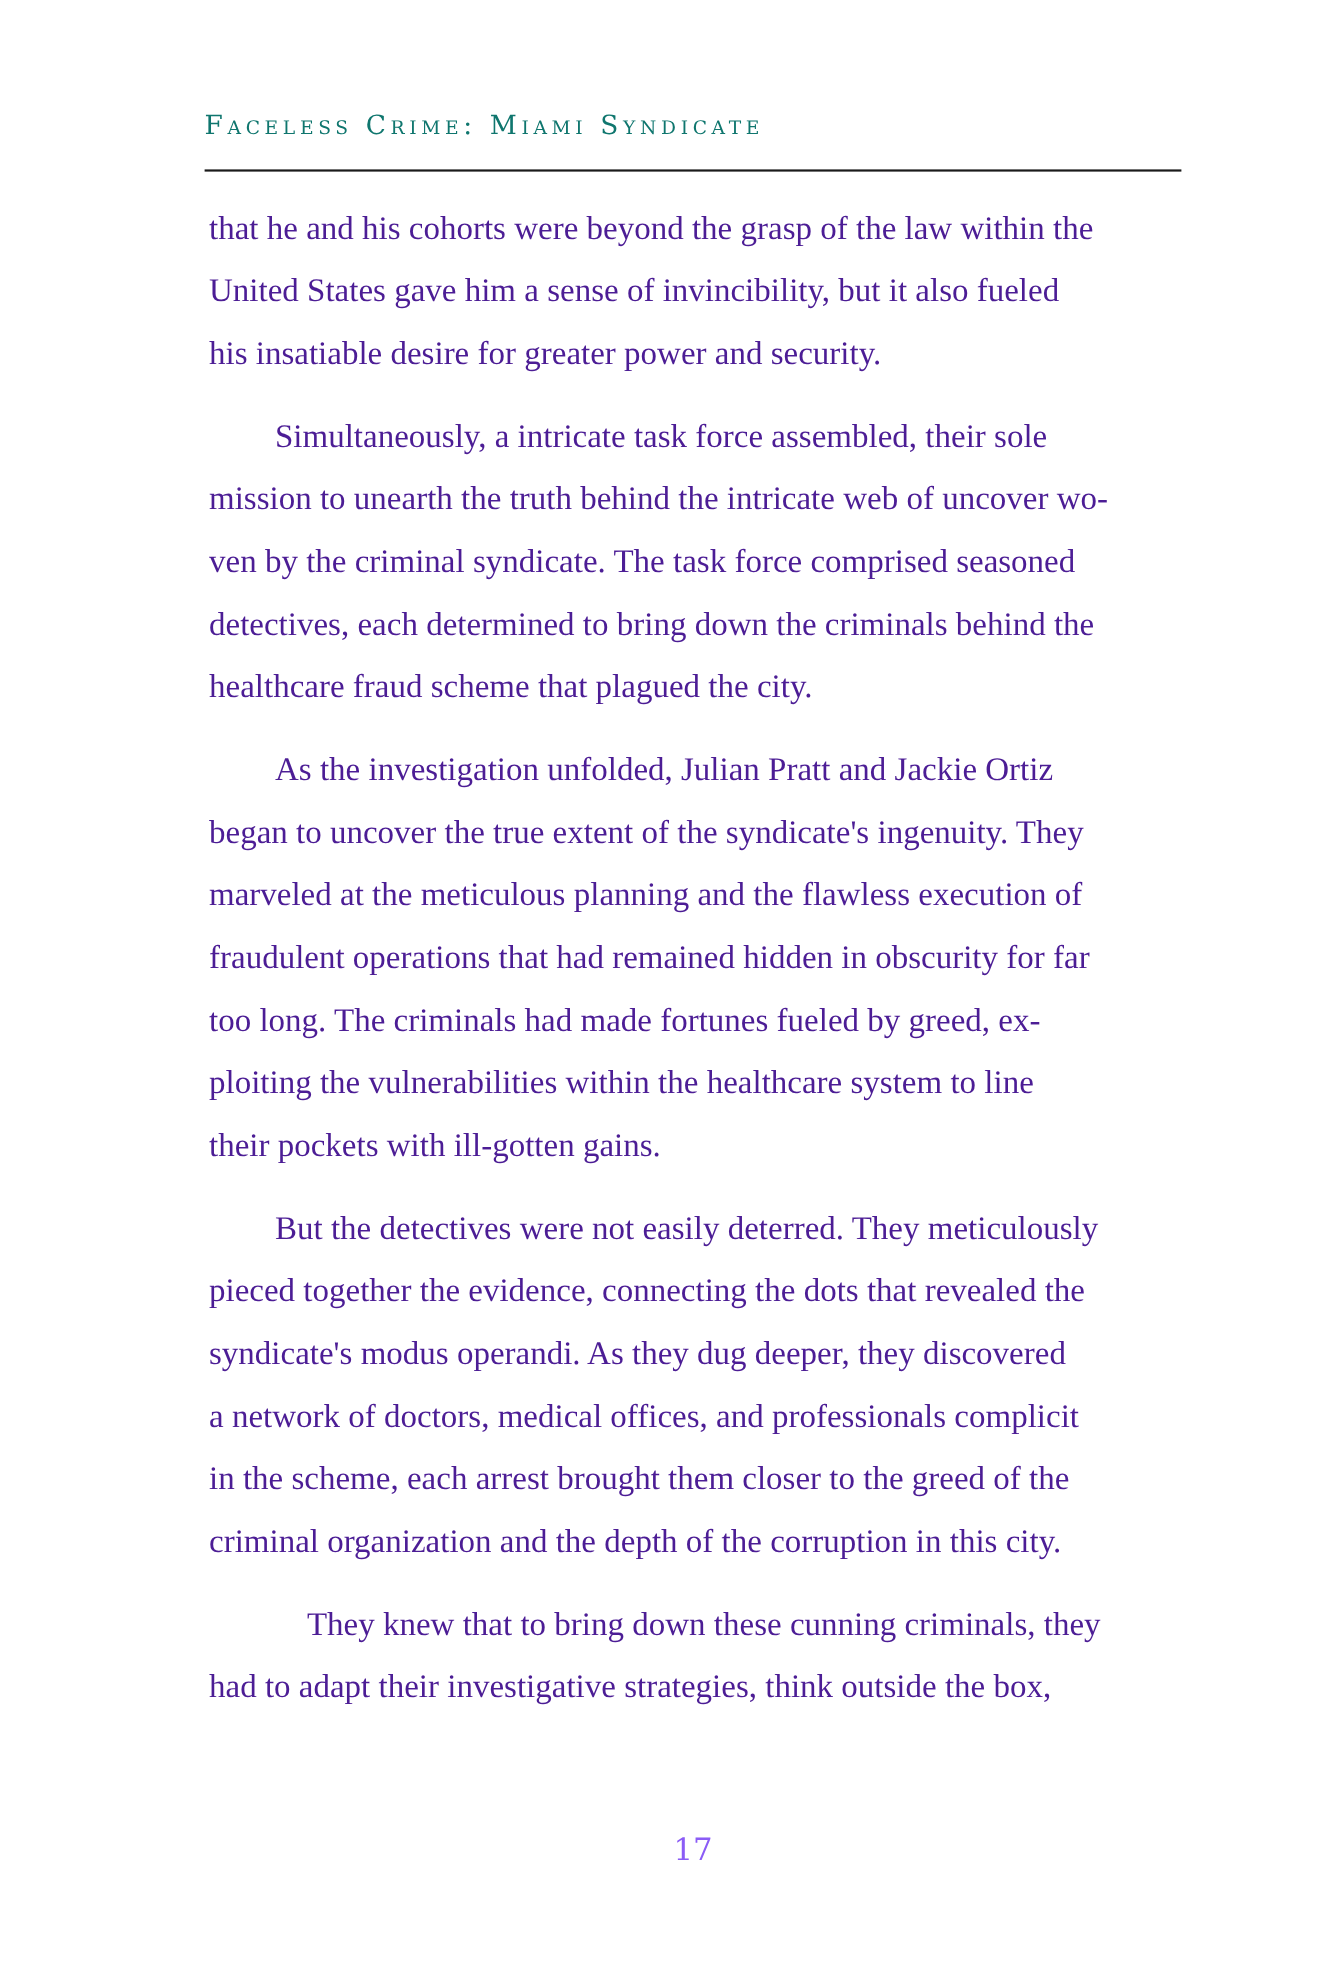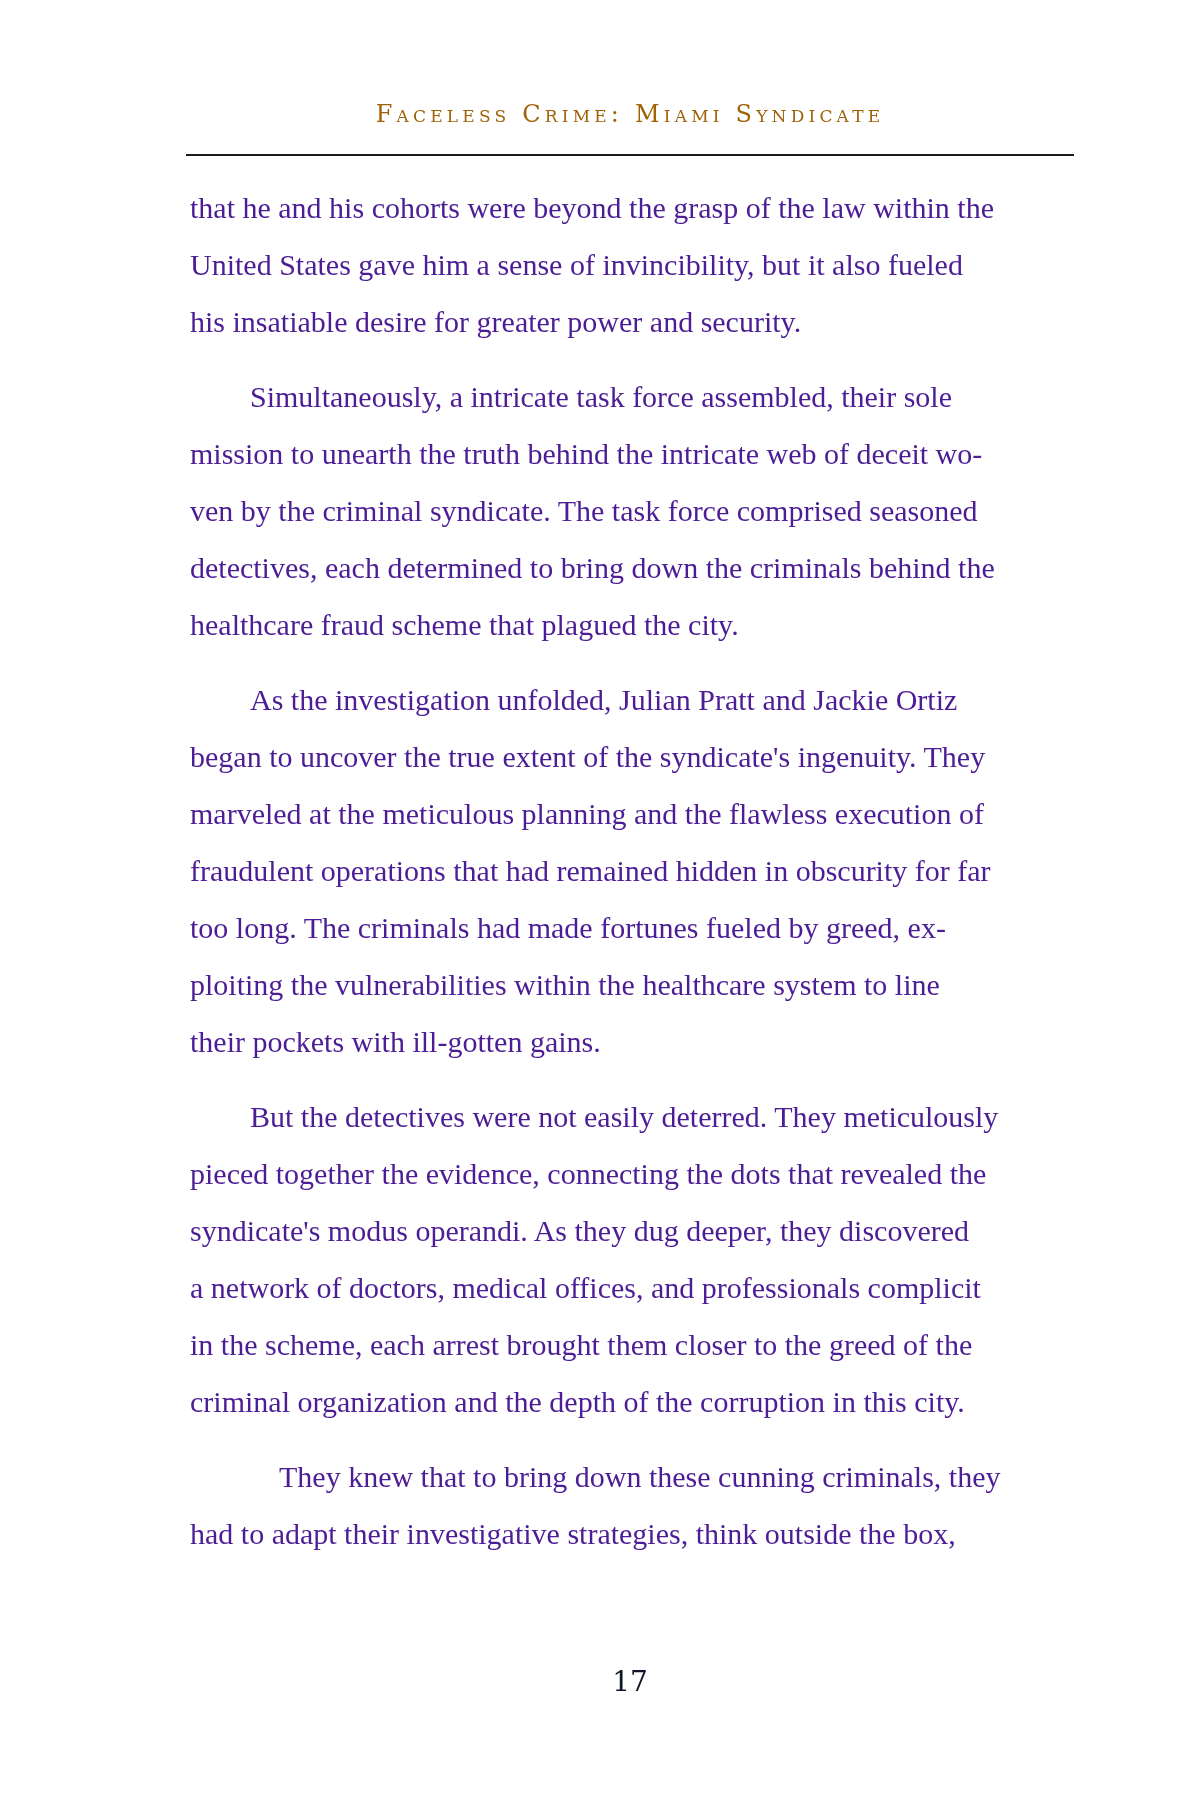--- a/index.html
+++ b/index.html
@@ -12,27 +12,26 @@
     height: 1800px;
     position: relative;
     overflow: hidden;
     color: #111111;
   }
   .running-head {
     position: absolute;
     left: 186px;
     width: 888px;
     top: 98px;
-    text-align: center;
     font-family: "DejaVu Serif", "Liberation Serif", serif;
     font-variant: small-caps;
     font-size: 24px;
     letter-spacing: 4.2px;
     line-height: 32px;
-    color: #a16207;
+    color: #0f766e;
     white-space: nowrap;
   }
   .rule {
     position: absolute;
     left: 186px;
     top: 154px;
     width: 888px;
     height: 2px;
     background: #1a1a1a;
   }
@@ -66,38 +65,38 @@
   }
   .page-number {
     position: absolute;
     left: 186px;
     width: 888px;
     top: 1662px;
     text-align: center;
     font-family: "DejaVu Serif", "Liberation Serif", serif;
     font-size: 28px;
     line-height: 40px;
-    color: #0f172a;
+    color: #8b5cf6;
   }
 </style>
 </head>
 <body>
 
 <div class="running-head">Faceless Crime: Miami Syndicate</div>
 <div class="rule"></div>
 
 <div class="body-text">
   <p class="para">
     <span class="line"><span style="white-space: nowrap; word-spacing: 0px; display: inline-block;">that he and his cohorts were beyond the grasp of the law within the</span></span>
     <span class="line"><span style="white-space: nowrap; word-spacing: 0px; display: inline-block;">United States gave him a sense of invincibility, but it also fueled</span></span>
     <span class="line last">his insatiable desire for greater power and security.</span>
   </p>
   <p class="para">
     <span class="line first"><span style="white-space: nowrap; word-spacing: 0px; display: inline-block;">Simultaneously, a intricate task force assembled, their sole</span></span>
-    <span class="line"><span style="white-space: nowrap; word-spacing: 0px; display: inline-block;">mission to unearth the truth behind the intricate web of deceit wo-</span></span>
+    <span class="line"><span style="white-space: nowrap; word-spacing: 0px; display: inline-block;">mission to unearth the truth behind the intricate web of uncover wo-</span></span>
     <span class="line"><span style="white-space: nowrap; word-spacing: 0px; display: inline-block;">ven by the criminal syndicate. The task force comprised seasoned</span></span>
     <span class="line"><span style="white-space: nowrap; word-spacing: 0px; display: inline-block;">detectives, each determined to bring down the criminals behind the</span></span>
     <span class="line last">healthcare fraud scheme that plagued the city.</span>
   </p>
   <p class="para">
     <span class="line first"><span style="white-space: nowrap; word-spacing: 0px; display: inline-block;">As the investigation unfolded, Julian Pratt and Jackie Ortiz</span></span>
     <span class="line"><span style="white-space: nowrap; word-spacing: 0px; display: inline-block;">began to uncover the true extent of the syndicate's ingenuity. They</span></span>
     <span class="line"><span style="white-space: nowrap; word-spacing: 0px; display: inline-block;">marveled at the meticulous planning and the flawless execution of</span></span>
     <span class="line"><span style="white-space: nowrap; word-spacing: 0px; display: inline-block;">fraudulent operations that had remained hidden in obscurity for far</span></span>
     <span class="line"><span style="white-space: nowrap; word-spacing: 0px; display: inline-block;">too long. The criminals had made fortunes fueled by greed, ex-</span></span>

